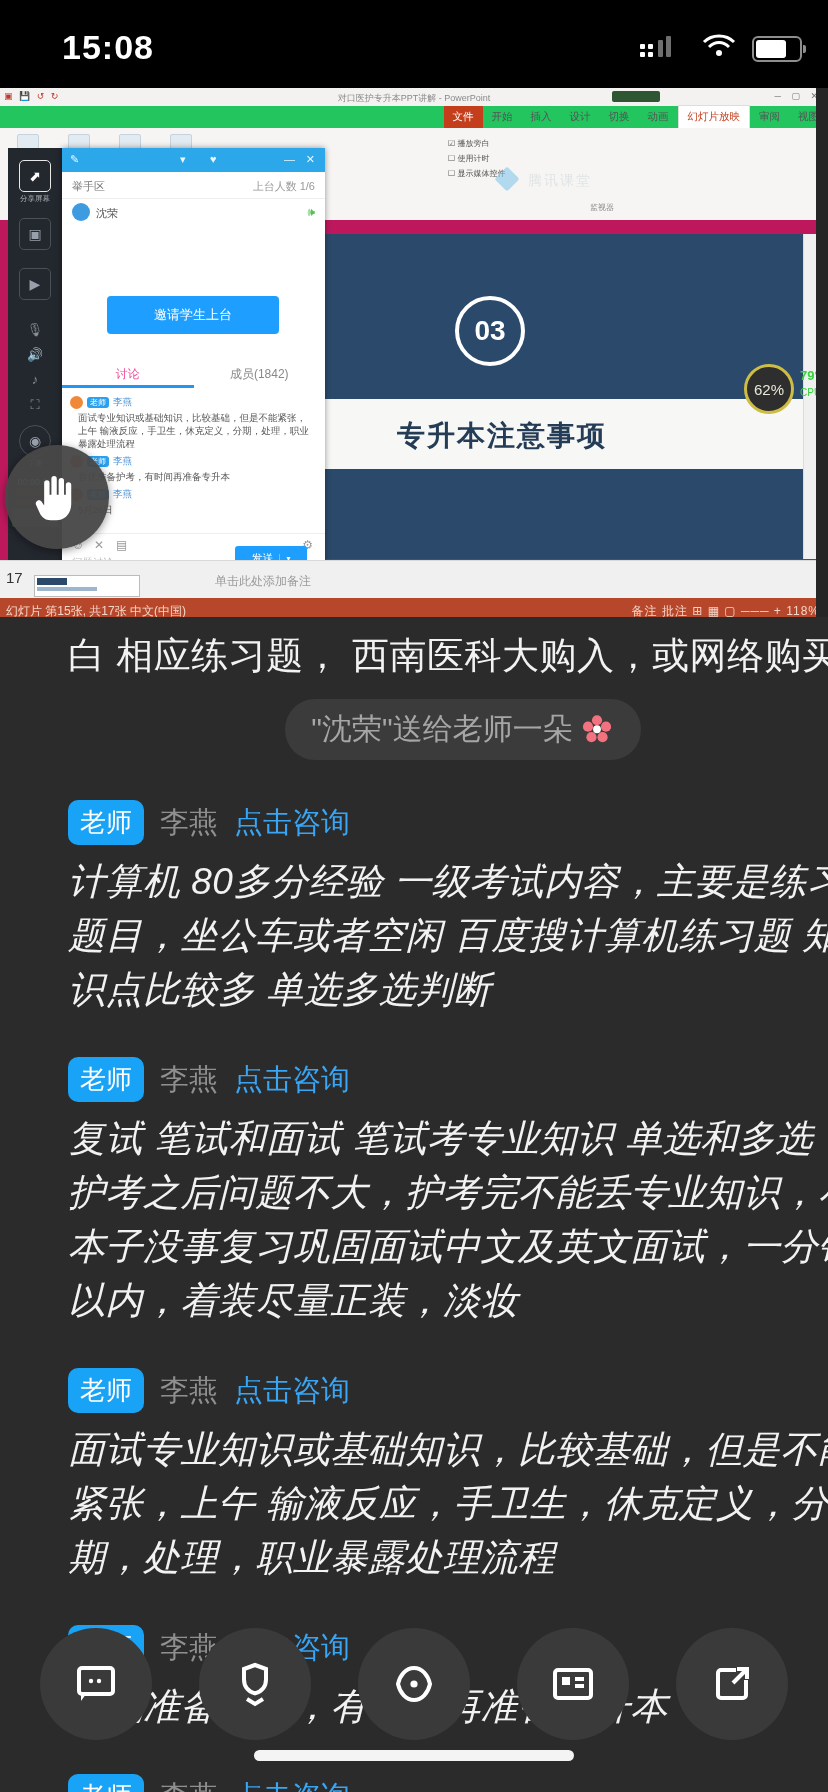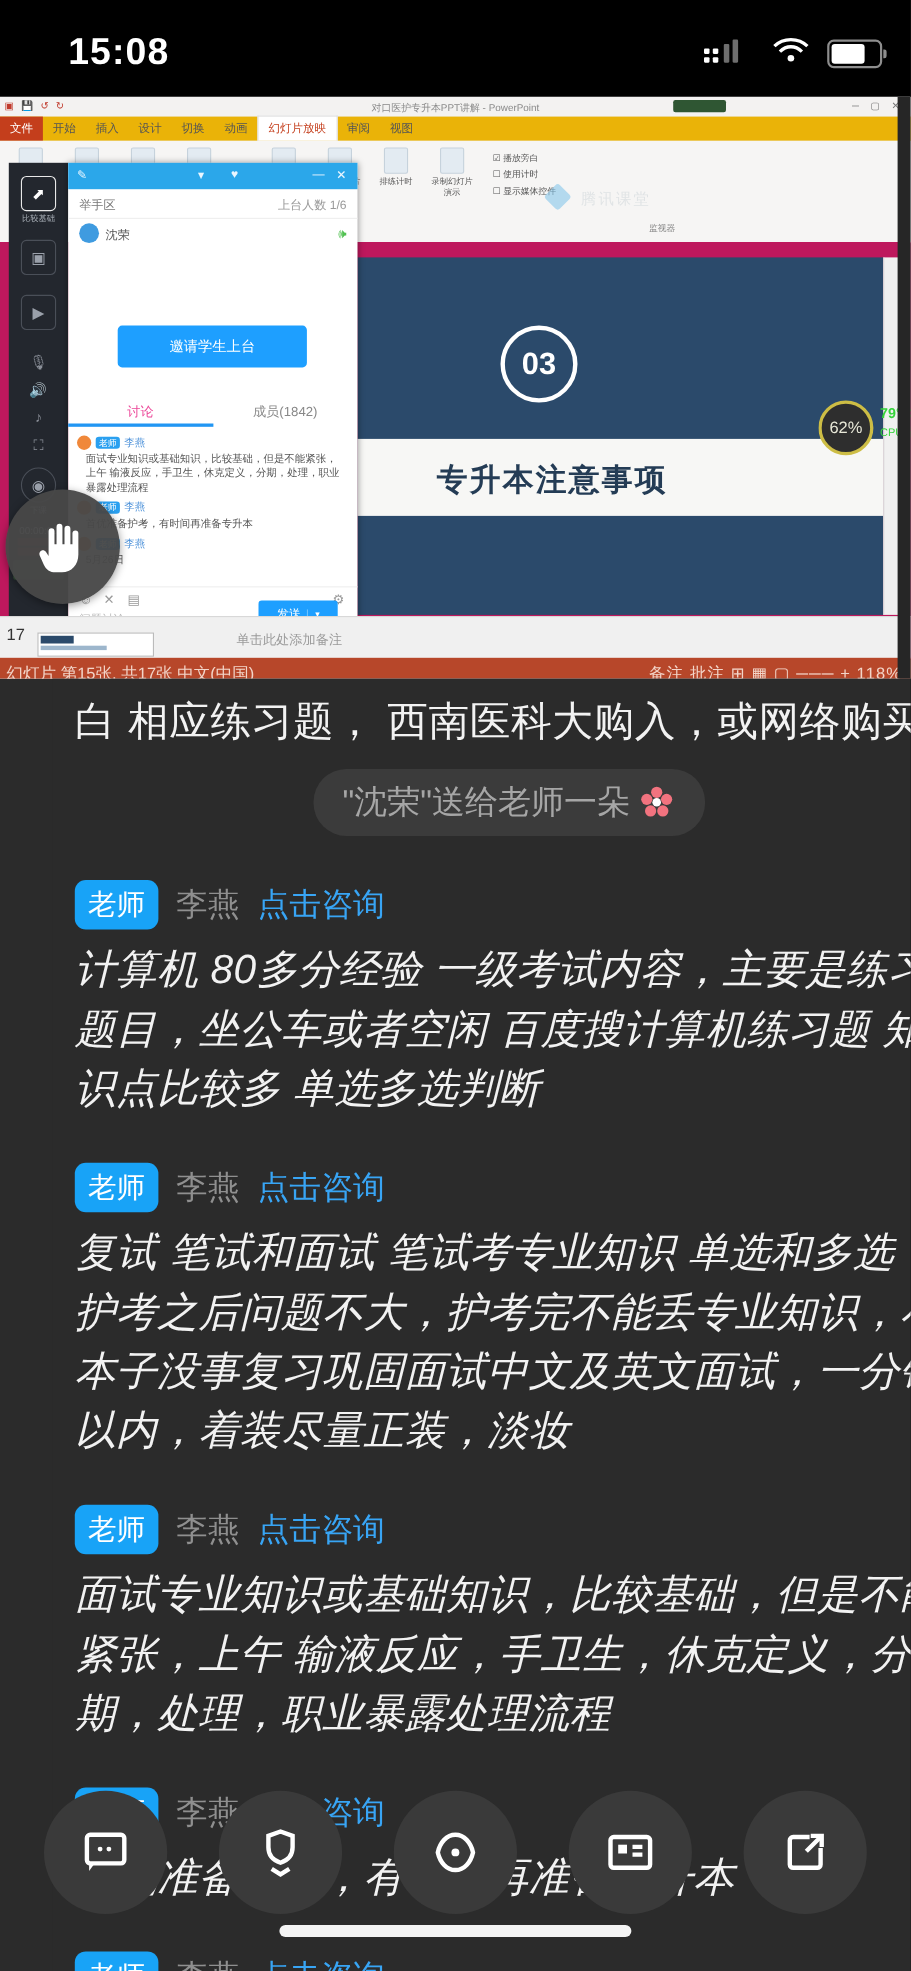--- a/index.html
+++ b/index.html
@@ -15,21 +15,21 @@
   #batt{left:752px;top:36px;width:46px;height:22px;border:2px solid #8e8e8e;border-radius:6px;}
   #batt .lvl{position:absolute;left:2px;top:2px;bottom:2px;width:30px;background:#fff;border-radius:3px;}
   #batt .tip{position:absolute;right:-6px;top:7px;width:3px;height:8px;background:#8e8e8e;border-radius:0 2px 2px 0;}
   
   #ppt{top:88px;left:0;width:828px;height:529px;background:#e9e9e9;overflow:hidden;}
   #ppt-title{top:0;left:0;width:828px;height:18px;background:#f3f2f1;font-size:9px;color:#8a8a8a;}
   #ppt-title .t{position:absolute;left:50%;transform:translateX(-50%);top:4px;white-space:nowrap;}
   #qat{left:4px;top:3px;font-size:9px;color:#c0392b;letter-spacing:2px;}
   #greenchip{left:612px;top:3px;width:48px;height:11px;background:#2f5633;border-radius:2px;}
   #winctl{right:6px;top:3px;font-size:9px;color:#777;letter-spacing:4px;}
-  #tabs{top:18px;left:0;width:828px;height:22px;background:#eab308;display:flex;align-items:flex-end;}
+  #tabs{top:18px;left:0;width:828px;height:22px;background:#22c55e;display:flex;align-items:flex-end;justify-content:flex-end;}
   .rtab{font-size:10.5px;color:#555;padding:4px 9px;}
   .rtab.file{background:#c43e1c;color:#fff;}
   .rtab.sel{background:#fff;color:#c43e1c;border:1px solid #ddd;border-bottom:none;}
   #ribbon{top:40px;left:0;width:828px;height:92px;background:#f6f5f4;border-bottom:1px solid #d5d5d5;}
   .rgrp{position:absolute;top:6px;display:flex;gap:7px;}
   .rbtn{width:44px;text-align:center;font-size:7.5px;color:#555;}
   .rico{width:20px;height:22px;margin:0 auto 2px;background:#e3ebf2;border:1px solid #c6d2dc;border-radius:2px;}
   .chkcol{position:absolute;left:448px;top:8px;font-size:8px;color:#555;line-height:15px;}
   .moncol{position:absolute;left:540px;top:8px;font-size:8px;color:#555;line-height:16px;}
   .monbox{display:inline-block;width:120px;background:#fff;border:1px solid #bbb;padding:1px 3px;}
@@ -90,21 +90,21 @@
   #send{left:173px;top:398px;width:72px;height:24px;background:#1e9fff;border-radius:3px;color:#fff;font-size:11px;
         display:flex;align-items:center;justify-content:center;gap:6px;}
   #send .car{border-left:1px solid #6cc2ff;padding-left:6px;font-size:8px;}
   
   #notes{top:472px;left:0;width:828px;height:38px;background:#f0f0f0;border-top:1px solid #d8d8d8;}
   #notes .ph{position:absolute;left:215px;top:12px;font-size:12px;color:#9a9a9a;}
   #thumbnum{position:absolute;left:6px;top:8px;font-size:15px;color:#333;}
   #thumb{position:absolute;left:34px;top:14px;width:104px;height:20px;background:#fff;border:1px solid #bbb;}
   #thumb .b1{position:absolute;left:2px;top:2px;width:30px;height:7px;background:#2b4a6b;}
   #thumb .b2{position:absolute;left:2px;top:11px;width:60px;height:4px;background:#9db6cc;}
-  #pptstatus{top:510px;left:0;width:828px;height:19px;background:#b7472a;color:#f3d5c9;font-size:15px;}
+  #pptstatus{top:510px;left:0;width:828px;height:19px;background:#b7472a;color:#f3d5c9;font-size:12px;}
   #pptstatus .l{position:absolute;left:6px;top:5px;}
   #pptstatus .r{position:absolute;right:8px;top:5px;letter-spacing:1px;}
   
   #hand{left:5px;top:445px;width:104px;height:104px;border-radius:50%;background:rgba(72,72,72,.96);
         display:flex;align-items:center;justify-content:center;box-shadow:0 2px 8px rgba(0,0,0,.4);}
   
   #chat{top:617px;left:0;width:828px;height:1175px;background:#2b2b2b;color:#f2f2f2;margin-left:48px;}
   #chat-inner{position:absolute;left:20px;top:0;width:790px;}
   .bigline{font-size:37px;line-height:54px;margin-top:12px;letter-spacing:0.5px;}
   #gift{margin:16px auto 0;width:fit-content;max-width:700px;background:#3b3b3b;border-radius:30px;
@@ -165,26 +165,20 @@
       <div class="rtab">视图</div>
     </div>
 
     <div id="ribbon" class="abs">
       <div class="rgrp" style="left:6px;">
         <div class="rbtn"><div class="rico"></div><span>从头开始</span></div>
         <div class="rbtn"><div class="rico"></div><span>从当前幻灯片开始</span></div>
         <div class="rbtn"><div class="rico"></div><span>联机演示</span></div>
         <div class="rbtn"><div class="rico"></div><span>自定义幻灯片放映</span></div>
       </div>
-      <div class="rgrp" style="left:236px;">
-        <div class="rbtn"><div class="rico"></div><span>设置幻灯片放映</span></div>
-        <div class="rbtn"><div class="rico"></div><span>隐藏幻灯片</span></div>
-        <div class="rbtn"><div class="rico"></div><span>排练计时</span></div>
-        <div class="rbtn"><div class="rico"></div><span>录制幻灯片演示</span></div>
-      </div>
       <div class="chkcol">
         <div>☑ <span>播放旁白</span></div>
         <div>☐ <span>使用计时</span></div>
         <div>☐ <span>显示媒体控件</span></div>
       </div>
       <div class="grplabel" style="left:300px;">设置</div>
       <div class="grplabel" style="left:590px;">监视器</div>
       <div id="watermark" class="abs">
         <div class="dia"></div>
         <div class="wm">腾讯课堂</div>
@@ -206,21 +200,21 @@
         <div id="cpuload">62%</div>
         <div id="temp">79°C</div>
         <div id="templabel">CPU温度</div>
       </div>
 
     </div>
 
     <div id="tsidebar" class="abs">
       <div style="height:12px"></div>
       <div class="side-ico on">⬈</div>
-      <div class="side-lab">比较基础</div>
+      <div class="side-lab">分享屏幕</div>
       <div class="side-ico" style="margin-top:14px;">▣</div>
       <div class="side-lab dim">　</div>
       <div class="side-ico" style="margin-top:6px;">▶</div>
       <div class="side-lab dim">　</div>
       <div class="sglyph">🎙</div>
       <div class="sglyph">🔊</div>
       <div class="sglyph">♪</div>
       <div class="sglyph">⛶</div>
       <div class="side-ico" style="margin-top:12px;border-radius:50%;">◉</div>
       <div class="side-lab">下课</div>

